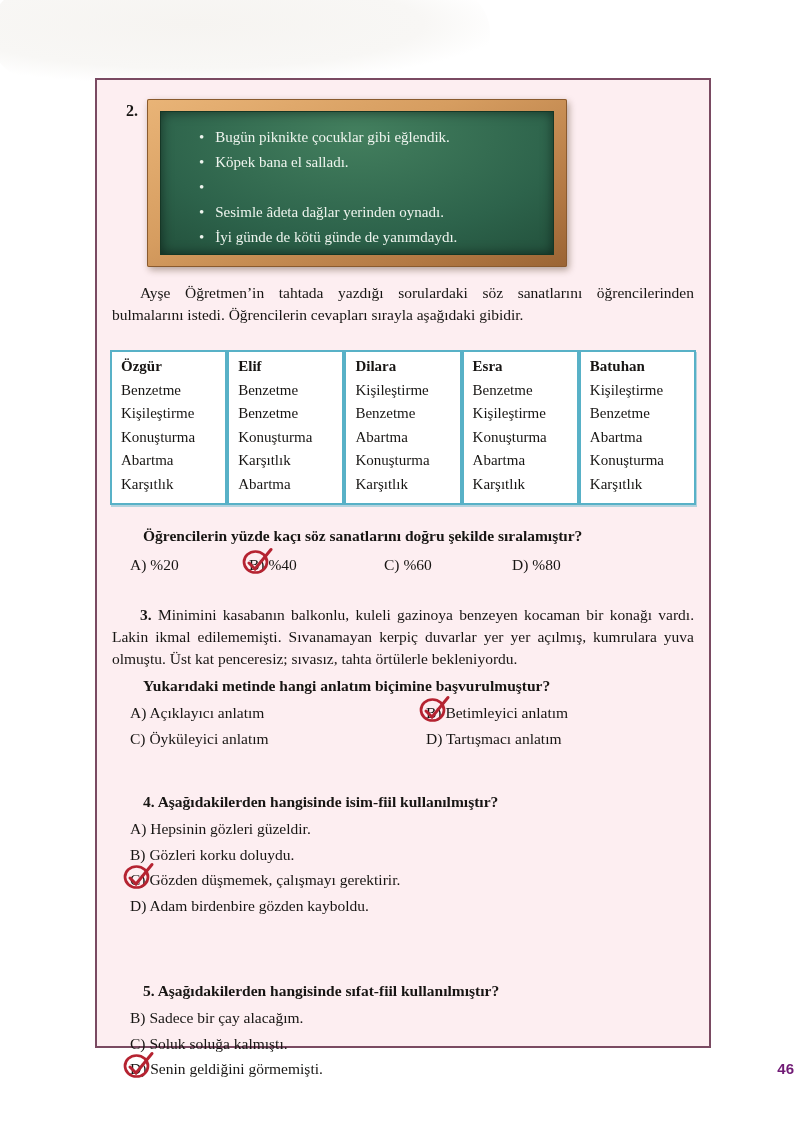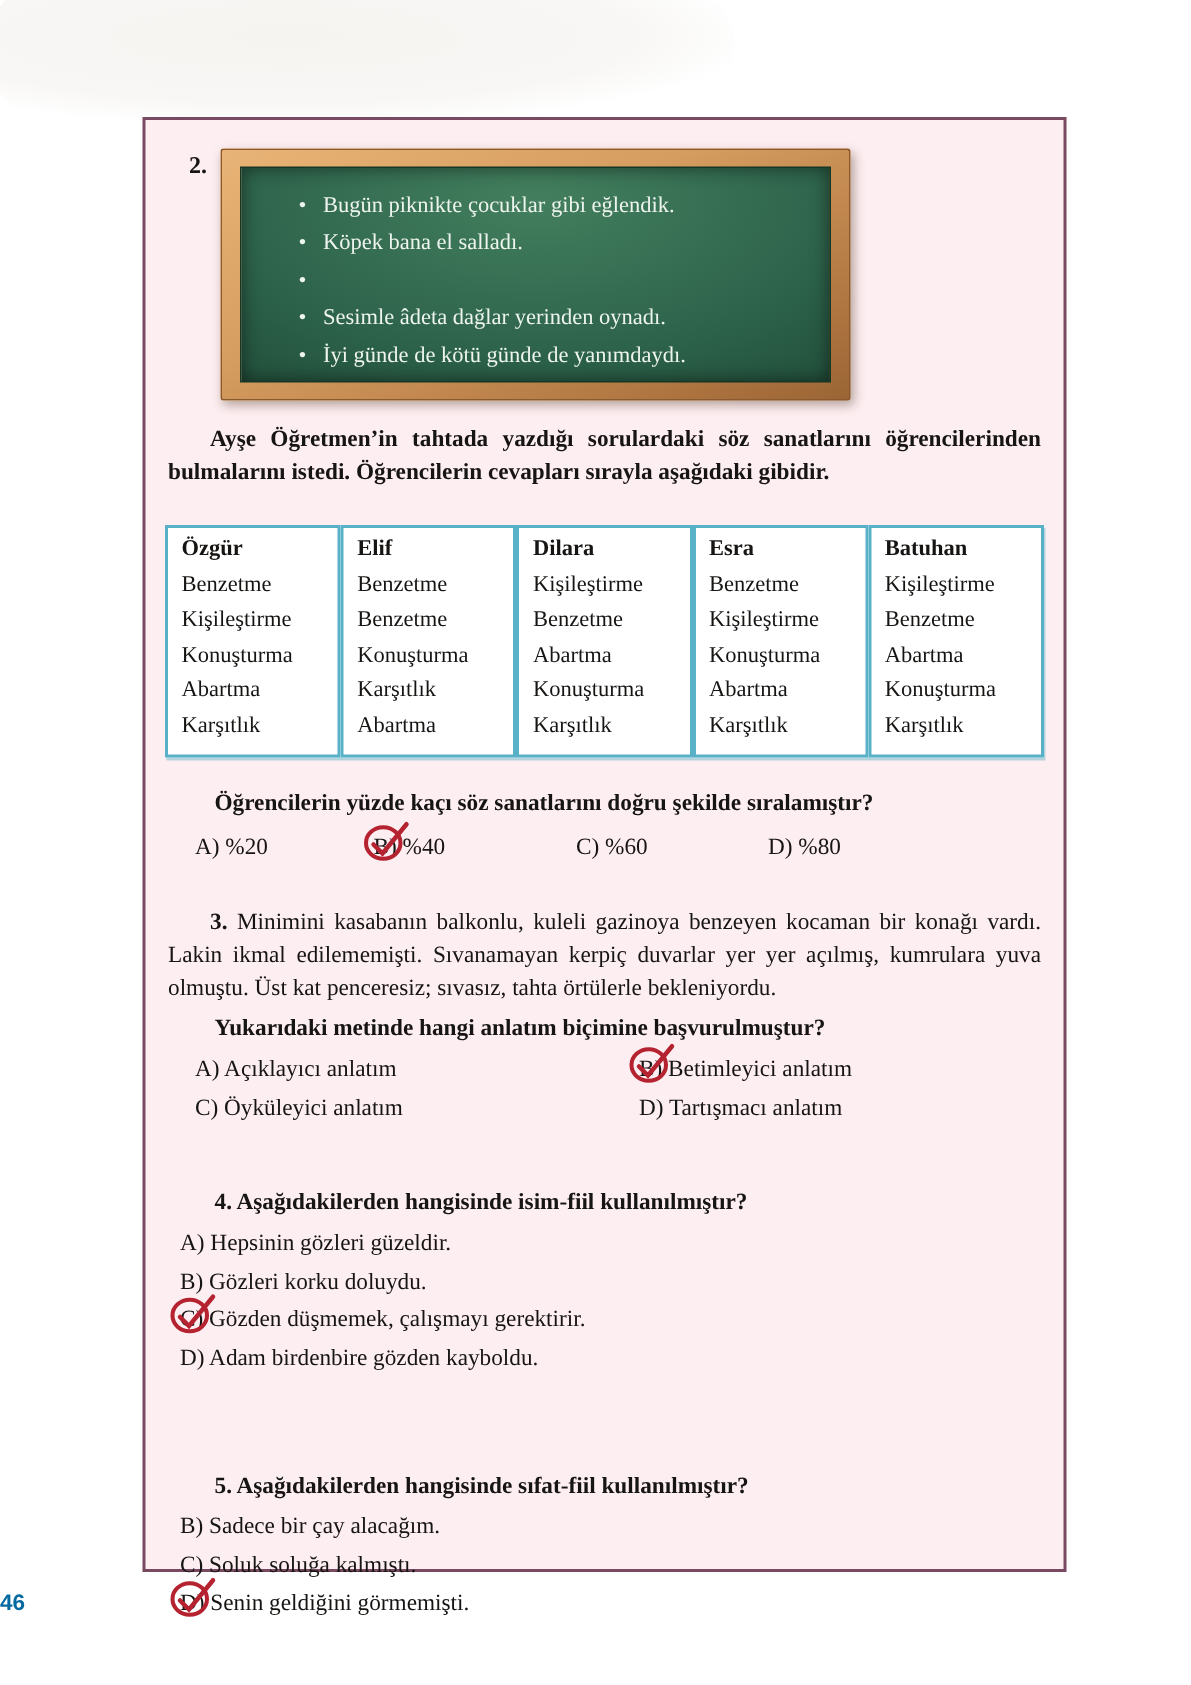--- a/index.html
+++ b/index.html
@@ -22,48 +22,48 @@
                  border-radius:2px;
                  box-shadow:2px 3px 7px rgba(70,45,20,.40), inset 0 0 0 1px #8a5a2e; }
   .board { width:100%; height:100%; padding:13px 10px 0 38px;
            background:radial-gradient(ellipse 95% 130% at 50% 15%, #437f5e 0%, #2d634b 55%, #1d4734 100%);
            border:1px solid #153726; box-shadow:inset 0 0 12px rgba(0,0,0,.5); }
   .board-line { display:flex; color:#eef4ee; font-size:15px; line-height:25px; }
   .bullet { margin-right:11px; }
 
   
   .intro { margin:15px 15px 0 15px; text-align:justify; text-indent:28px;
-           font-size:15.5px; line-height:22px;font-weight:bold; }
+           font-size:15.5px; line-height:22px; }
   .passage { margin:27px 15px 0 15px; text-align:justify; text-indent:28px;
              font-size:15.5px; line-height:22px; }
   .bnum { font-weight:bold; }
 
   
   .students { display:flex; margin:24px 13px 0 13px; }
   .student-box { flex:1; background:#ffffff; border:2px solid #58b1c7;
                  box-shadow:1px 2px 0 rgba(88,177,199,.45);
                  padding:3px 8px 7px 9px; font-size:15px; line-height:23.5px; }
   .student-name { font-weight:bold; }
 
   
   .bold-q { font-weight:bold; font-size:15.5px; margin:22px 15px 0 46px; }
   .opts-row { display:grid; grid-template-columns:119px 135px 128px 1fr;
               margin:7px 0 0 33px; font-size:15.5px; line-height:25px; }
   .opts-2col { display:grid; grid-template-columns:296px 1fr;
                margin:5px 0 16px 33px; font-size:15.5px; line-height:26px; }
   .opts-list { margin-top:5px; }
-  .opt-line { margin-left:23px; font-size:15.5px; line-height:25.5px; }
+  .opt-line { margin-left:33px; font-size:15.5px; line-height:25.5px; }
   .ol { position:relative; display:inline-block; }
   .mark-svg { position:absolute; left:-8px; top:-6px; width:34px; height:31px; pointer-events:none; }
 
   .gap-q4 { margin-top:41px; }
   .gap-q5 { margin-top:64px; }
 
-  .page-num { position:absolute; left:0; right:0; top:1060px; text-align:left;
-              font-family:"Liberation Sans", sans-serif; font-weight:bold; font-size:15px; color:#0369a1; }
+  .page-num { position:absolute; left:0; right:0; top:1060px; text-align:right;
+              font-family:"Liberation Sans", sans-serif; font-weight:bold; font-size:15px; color:#701a75; }
 </style>
 </head>
 <body>
 
 <div class="page">
   <div class="scan-smudge"></div>
 
   <div class="panel">
 
     <div class="row-q2">

